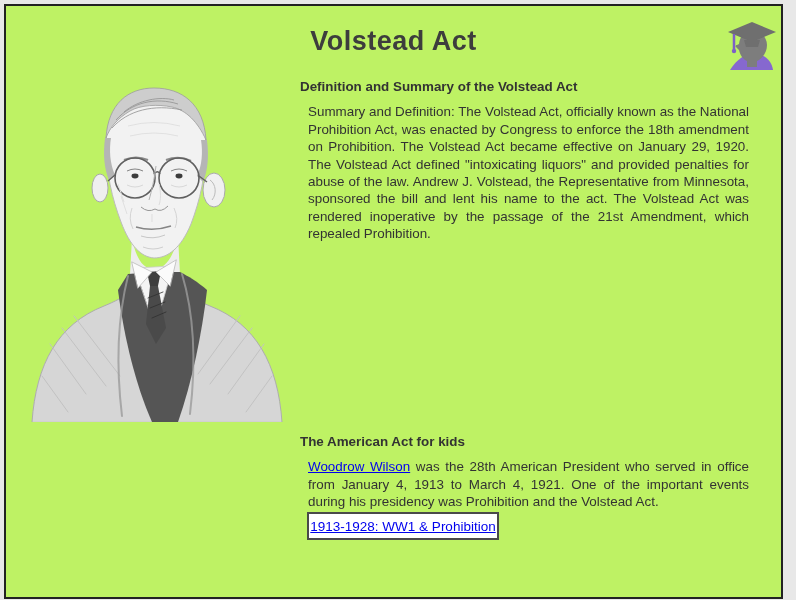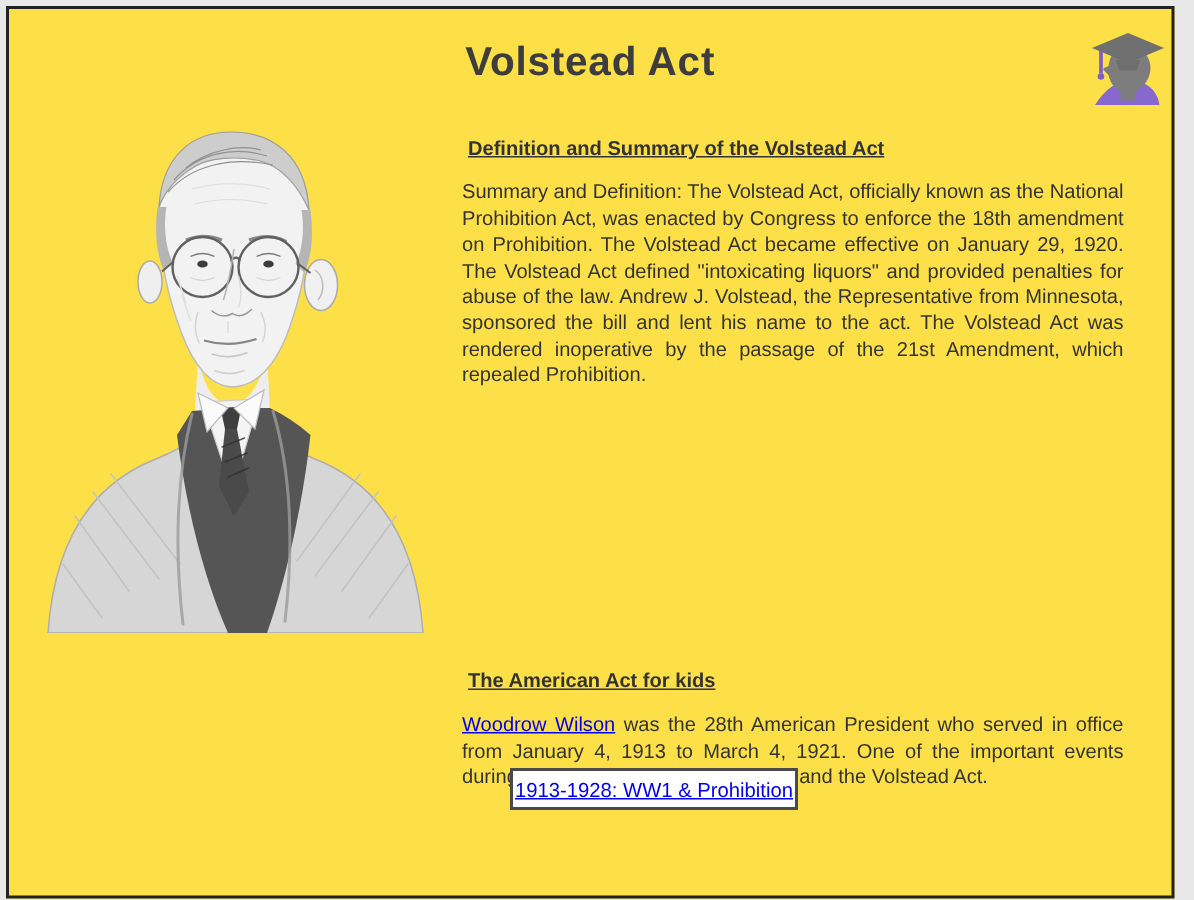--- a/index.html
+++ b/index.html
@@ -6,57 +6,57 @@
   body {
     width:796px; height:600px;
     background:#e8e8e8;
     font-family:"Liberation Sans", sans-serif;
     position:relative; overflow:hidden;
   }
   .page {
     position:absolute; left:4px; top:4px;
     width:779px; height:595px;
     box-sizing:border-box;
-    background:#fde047;
+    background:#bef264;
     border:2px solid #222222;
   }
   .title {
     position:absolute; left:0; right:0; top:20px;
     margin:0; text-align:center;
     font-size:27px; font-weight:bold; color:#3d3d3d;
     letter-spacing:0.5px;
   }
   .grad-icon {
     position:absolute; right:4px; top:10px;
     width:50px; height:56px;
   }
   .portrait {
     position:absolute; left:22px; top:70px;
     width:258px; height:346px;
   }
   .block {
     position:absolute; left:294px; width:457px;
     font-size:13.4px; line-height:17.4px; color:#333333;
   }
-  .block h3 { margin:12px; font-size:13.4px; line-height:17.4px; color:#333333;text-decoration:underline; }
+  .block h3 { margin:0; font-size:13.4px; line-height:17.4px; color:#333333; }
   .block p  { margin:8px; text-align:justify; }
   .block-1 { top:72px; }
   .block-2 { top:427px; }
   a.link, .nav-box a {
     color:#0000EE; cursor:pointer;
   }
   .button-row {
     position:absolute; left:301px; top:506px;
     display:flex; gap:8px;
   }
   .nav-box {
     width:192px; height:28px; box-sizing:border-box;
     border:2px solid #4a4a4a; background:#ffffff;
     display:flex; align-items:center; justify-content:center;
-    font-size:13.5px; cursor:pointer;margin-left:33px;
+    font-size:13.5px; cursor:pointer;
   }
 </style>
 </head>
 <body>
 
 <div class="page">
 
   <h1 class="title">Volstead Act</h1>
 
   <svg class="grad-icon" viewBox="0 0 50 56" aria-hidden="true">

